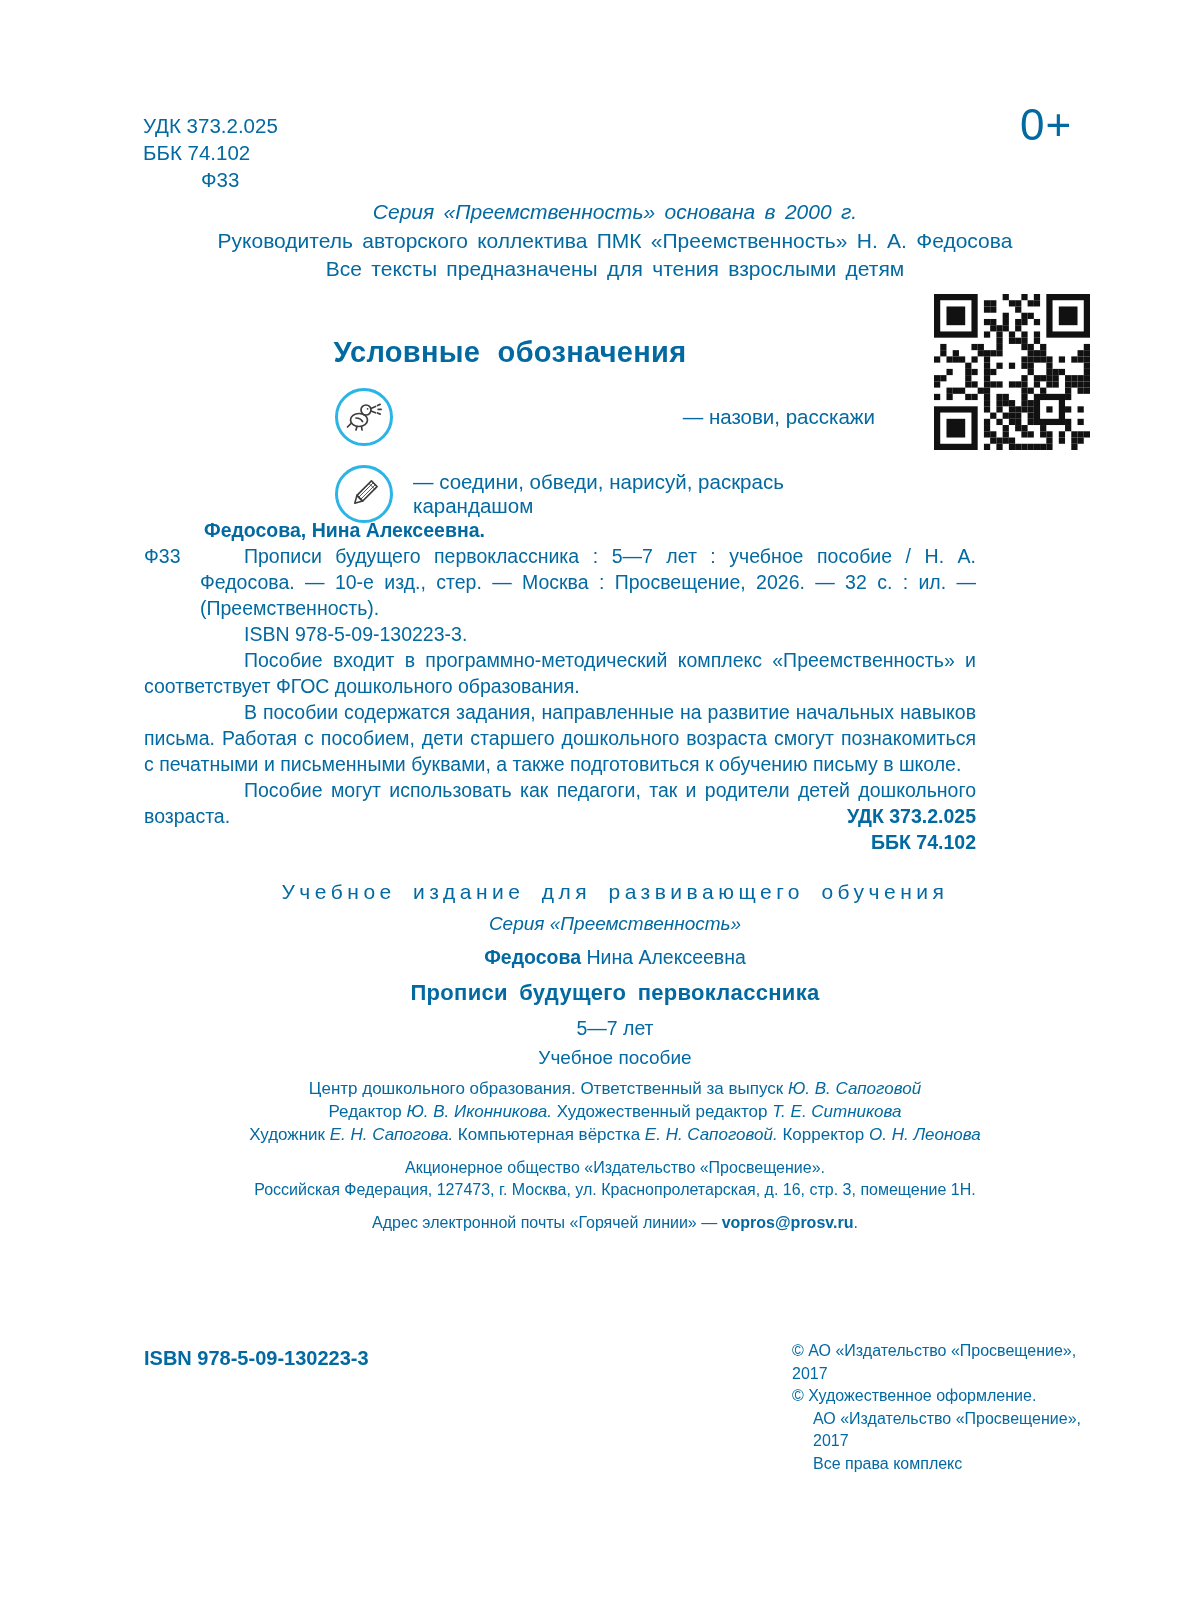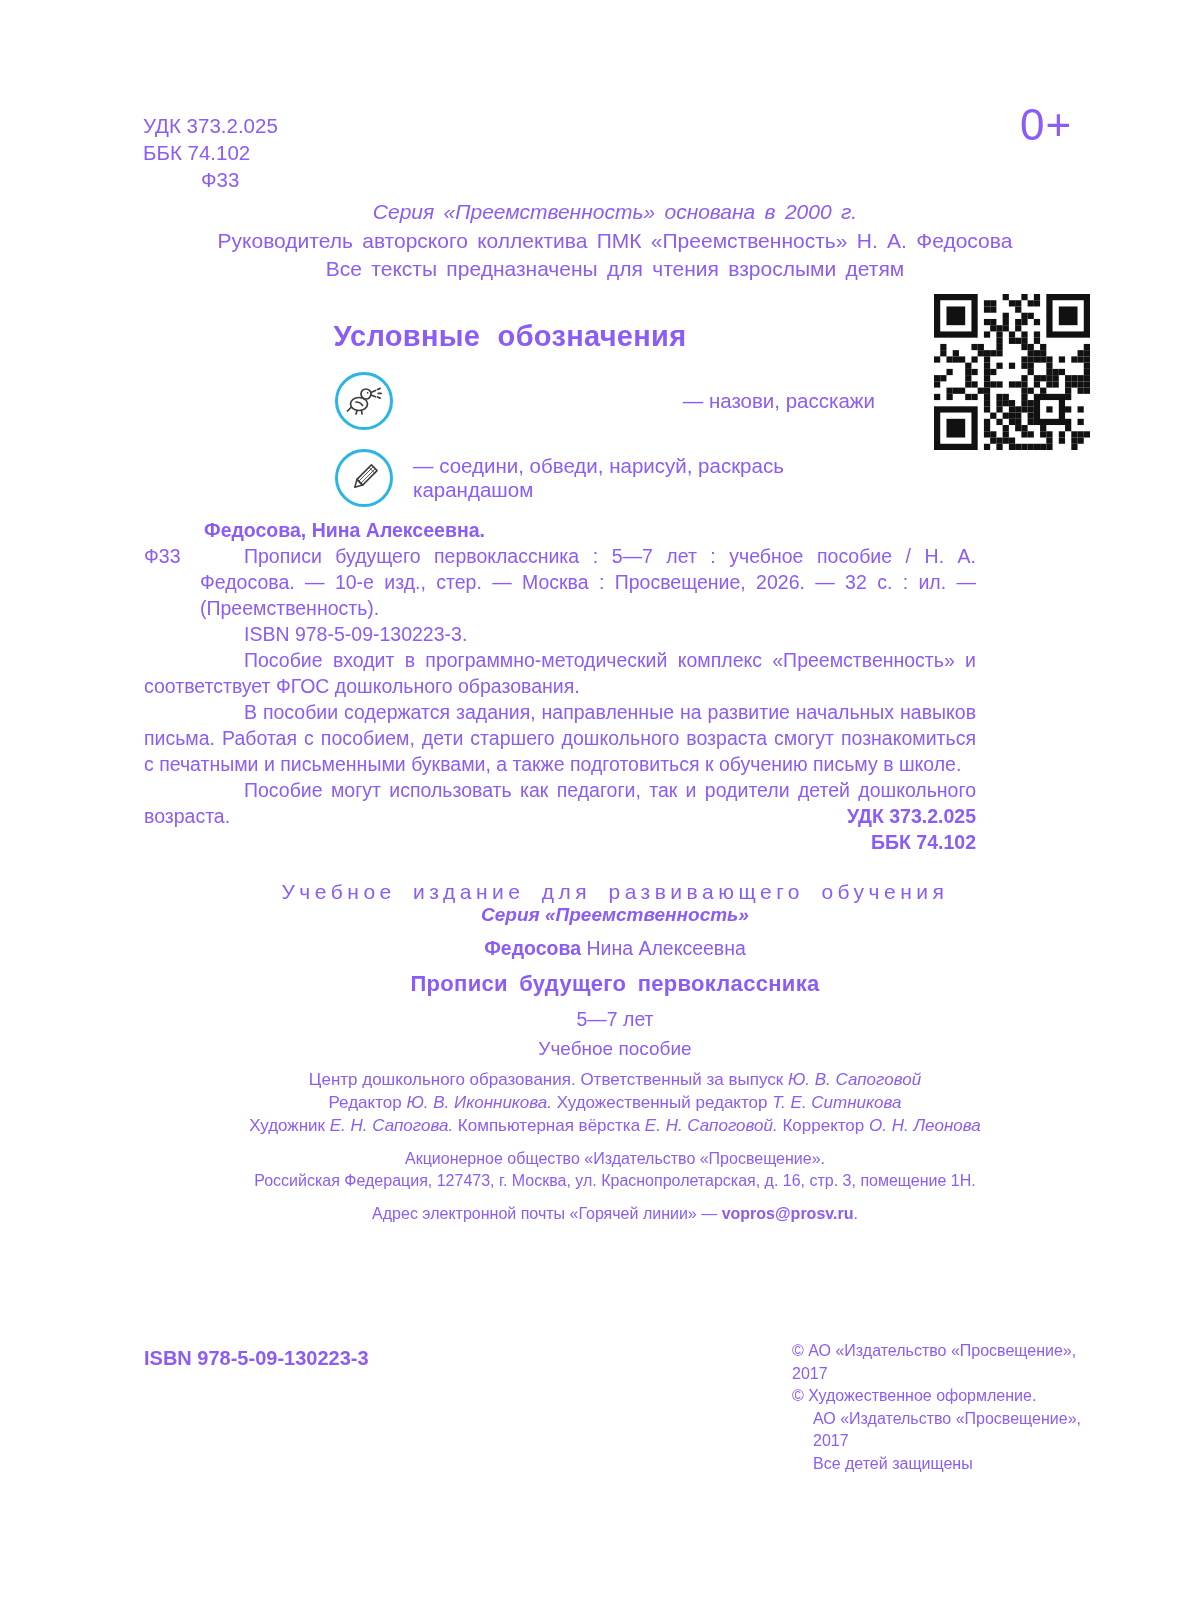--- a/index.html
+++ b/index.html
@@ -1,32 +1,32 @@
 <!DOCTYPE html>
 <html><head>
 <meta charset="utf-8">
 <style>
   html,body{margin:0;padding:0;background:#ffffff;}
   .page{position:relative;width:1200px;height:1604px;background:#ffffff;overflow:hidden;
-        font-family:"Liberation Sans","DejaVu Sans",sans-serif;color:#8b5cf6;}
+        font-family:"Liberation Sans","DejaVu Sans",sans-serif;color:#0369a1;}
   .abs{position:absolute;}
 
   
   .meta-top{top:112px;left:143px;font-size:20.5px;line-height:27px;}
   .meta-top .f33{padding-left:58px;}
 
   
   .age-badge{top:100px;left:1020px;font-size:44px;font-weight:400;letter-spacing:1px;}
 
   
   .series-head{top:198px;left:120px;width:990px;text-align:center;font-size:21px;line-height:28.5px;word-spacing:3.5px;}
   .italic{font-style:italic;}
 
   
-  .legend{top:320px;left:145px;width:730px;}
+  .legend{top:336px;left:145px;width:730px;}
   .legend-title{font-size:29px;font-weight:700;text-align:center;word-spacing:9px;letter-spacing:.3px;}
   .legend-item{display:flex;align-items:center;margin:19px 0 0 190px;gap:20px;justify-content:space-between;}
   .icon-circle{flex:0 0 auto;width:58px;height:58px;border-radius:50%;border:3.5px solid #2bb4e6;
                box-sizing:border-box;background:#fff;display:flex;align-items:center;justify-content:center;}
   .legend-label{font-size:20.5px;}
 
   
   .qr-box{top:294px;left:934px;width:156px;height:156px;}
 
   
@@ -34,21 +34,21 @@
   .card .author{font-weight:700;text-indent:60px;text-align:left;}
   .card .desc{margin-left:56px;text-indent:44px;position:relative;}
   .card .f33m{position:absolute;left:-56px;top:0;text-indent:0;}
   .card .isbnline{margin-left:56px;text-indent:44px;text-align:left;}
   .card .annot{text-indent:100px;}
   .card .codes{text-align:right;font-weight:700;line-height:26px;margin-top:-26px;}
 
   
   .imprint{top:880px;left:120px;width:990px;text-align:center;}
   .ed-type{font-size:21px;letter-spacing:4.5px;word-spacing:7px;}
-  .imp-series{font-style:italic;font-size:19px;font-weight:bold;}
+  .imp-series{font-style:italic;font-size:19px;margin-top:9px;}
   .imp-author{font-size:19.5px;margin-top:11px;}
   .imp-title{font-size:22px;font-weight:700;margin-top:11px;word-spacing:5px;letter-spacing:.3px;}
   .imp-age{font-size:19.5px;margin-top:11px;}
   .imp-subtitle{font-size:19px;margin-top:7px;}
   .staff{font-size:17px;line-height:23px;margin-top:8px;}
   .staff .n{font-style:italic;}
   .printinfo{font-size:16px;margin-top:13px;line-height:22px;}
   .gapA{display:inline-block;width:88px;}
   .gapB{display:inline-block;width:78px;}
   .publisher{font-size:16px;margin-top:11px;line-height:22px;}
@@ -365,16 +365,16 @@
 
     <div class="hotline"><span>Адрес электронной почты «Горячей линии» — </span><span class="email">vopros@prosv.ru</span><span>.</span></div>
   </div>
 
   <div class="abs isbn-bottom">ISBN 978-5-09-130223-3</div>
 
   <div class="abs copyright">
     <div>© АО «Издательство «Просвещение», 2017</div>
     <div>© Художественное оформление.</div>
     <div class="ind">АО «Издательство «Просвещение», 2017</div>
-    <div class="ind">Все детей защищены</div>
+    <div class="ind">Все права комплекс</div>
   </div>
 
 </div>
 
 </body></html>

